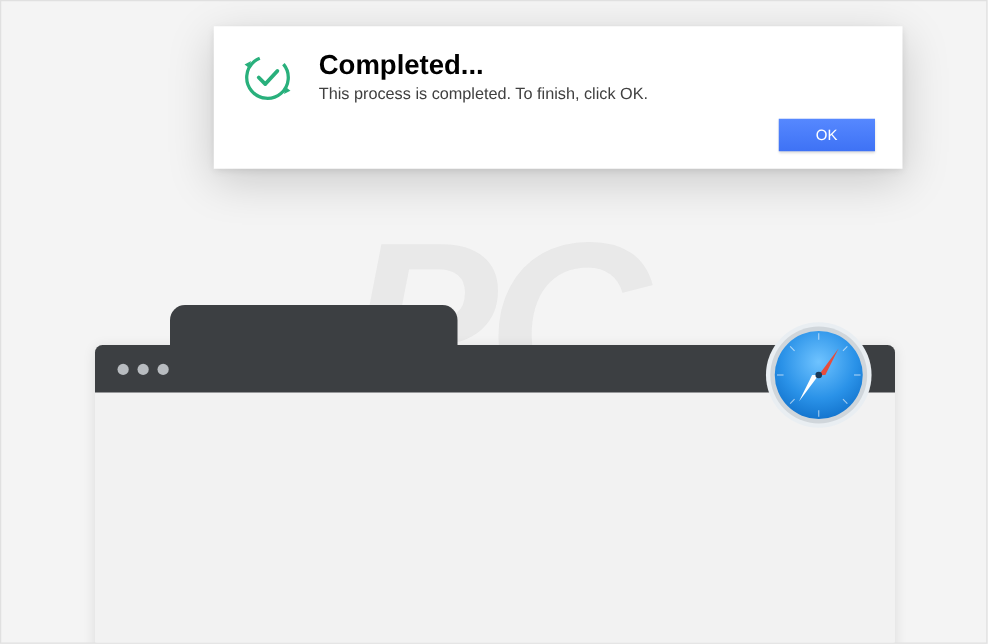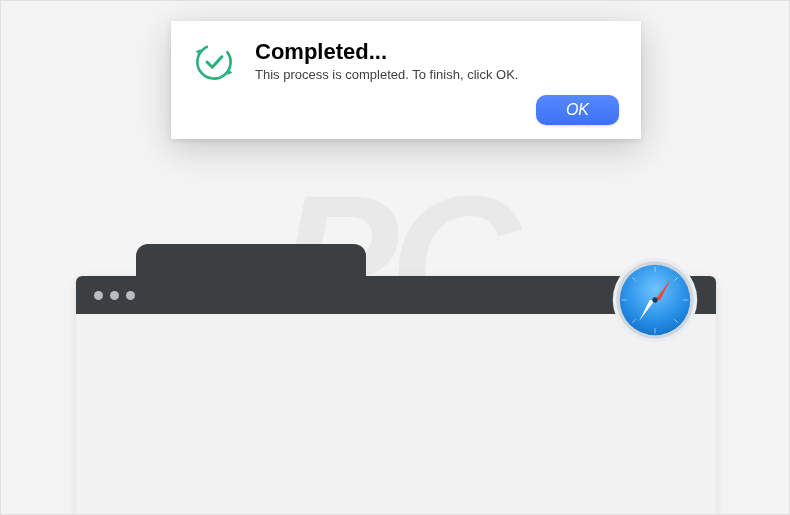--- a/index.html
+++ b/index.html
@@ -88,21 +88,21 @@
     width: 88px;
     height: 88px;
     z-index: 3;
   }
 
   
   .dialog {
     position: absolute;
     top: 20px;
     left: 170px;
-    width: 470px;
+    width: 551px;
     background: #fff;
     box-shadow: 0 10px 35px rgba(0,0,0,0.18), 0 2px 6px rgba(0,0,0,0.1);
     padding: 18px 22px 14px 22px;
     z-index: 5;
   }
   .dialog-body {
     display: flex;
     align-items: flex-start;
     gap: 20px;
   }
@@ -126,26 +126,25 @@
   .dialog-actions {
     display: flex;
     justify-content: flex-end;
     margin-top: 12px;
   }
   .ok-button {
     background: #4a7dff;
     background: linear-gradient(#5688ff, #3e72f5);
     color: #fff;
     border: none;
-    border-radius: 10px;
+    border-radius: 0;
     padding: 6px 30px;
-    font-size: 16px;
+    font-size: 12px;
     cursor: pointer;
     box-shadow: 0 1px 2px rgba(0,0,0,0.15);
-    font-style: italic;
   }
 </style>
 </head>
 <body>
 
 <div class="watermark">PC</div>
 <div class="watermark-sub">risk.com</div>
 
 <div class="browser-window">
   <div class="browser-tab"></div>

